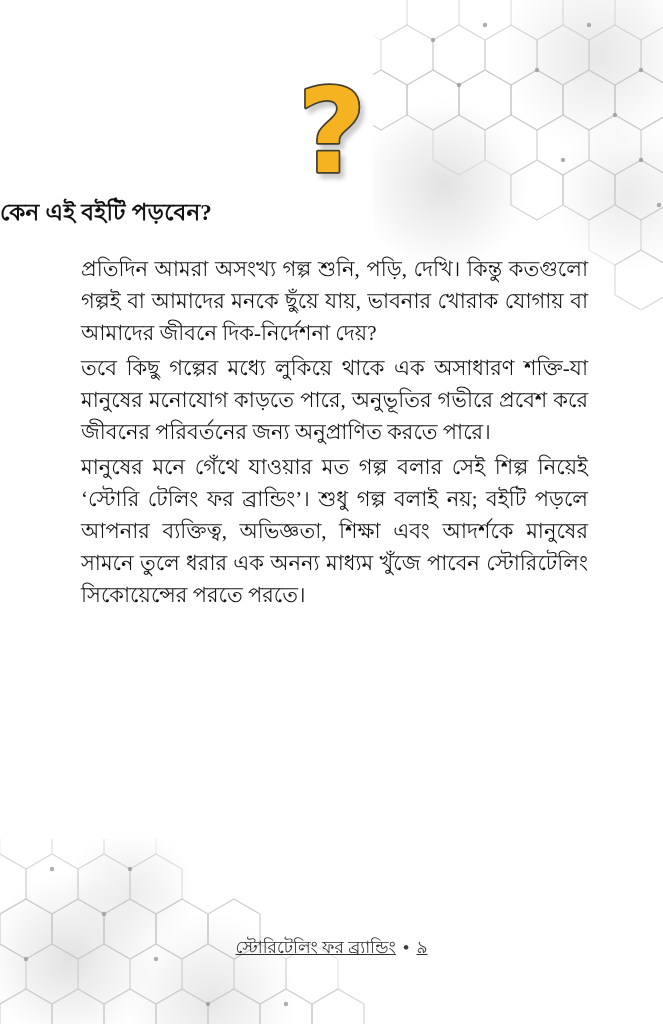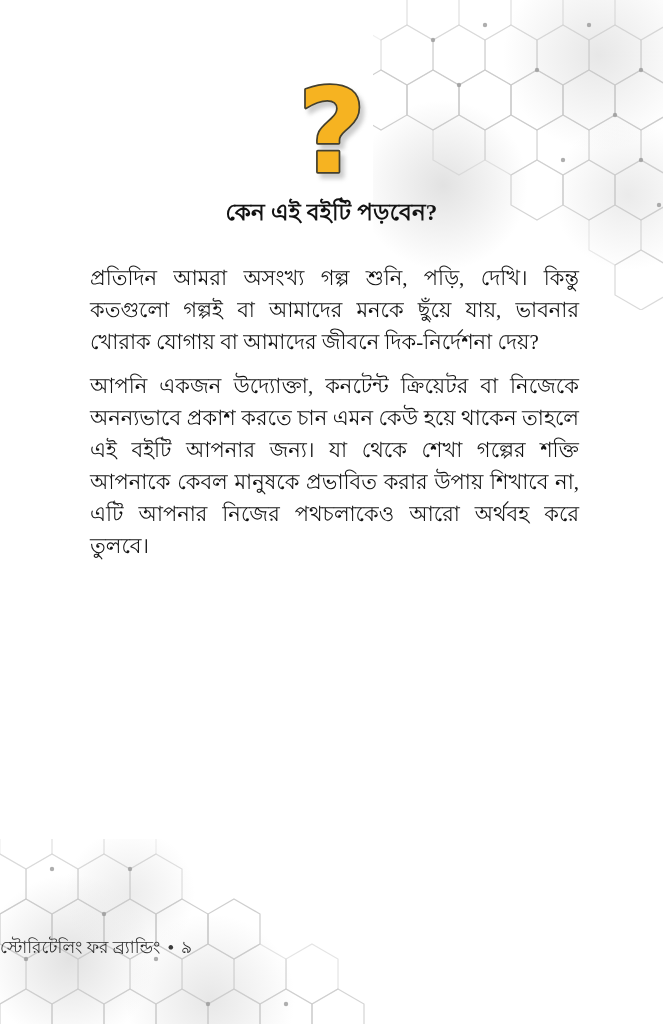--- a/index.html
+++ b/index.html
@@ -15,35 +15,35 @@
   .deco-tr{position:absolute;top:0;right:0;pointer-events:none;}
   .deco-bl{position:absolute;bottom:0;left:0;pointer-events:none;}
   .hexes{stroke:#c9c9c9;stroke-width:1.2;fill:none;}
   .hexdots{fill:#9a9a9a;stroke:none;opacity:.8;}
   
   .qmark{position:absolute;top:76px;left:0;width:100%;text-align:center;}
   .qmark svg{filter:drop-shadow(4px 5px 2px rgba(110,110,110,.35));}
   
   .heading{
     position:absolute;top:194px;left:0;width:100%;
-    margin:0;text-align:center;
+    margin:0;
     font-size:23px;font-weight:bold;color:#121212;
     letter-spacing:.2px;
   }
   
   .body-text{
     position:absolute;top:250px;left:78px;width:513px;
     font-size:21px;line-height:32px;color:#141414;
     text-align:justify;
   }
-  .body-text p{margin:12px;text-indent:0;}
+  .body-text p{margin:3px;text-indent:0;}
   
   .page-footer{
     position:absolute;top:934px;left:0;width:100%;
-    font-size:17px;color:#2d2d2d;
+    text-align:center;font-size:17px;color:#2d2d2d;text-decoration:underline;
   }
   .page-footer .bullet{
     display:inline-block;margin:0 7px;
     font-size:19px;line-height:17px;vertical-align:-1px;color:#3a3a3a;
   }
 </style>
 </head>
 <body>
 
 <div class="page">
@@ -157,20 +157,21 @@
   <div class="qmark">
     <svg width="130" height="120" viewBox="0 0 130 120" xmlns="http://www.w3.org/2000/svg">
       <text x="65" y="96" text-anchor="middle" font-family="'DejaVu Sans', sans-serif" font-size="118" font-weight="bold" stroke="#44402F" stroke-width="3.5" paint-order="stroke" stroke-linejoin="round" fill="#F6B321">?</text>
     </svg>
   </div>
 
   <h1 class="heading">কেন এই বইটি পড়বেন?</h1>
 
   <main class="body-text">
     <p>প্রতিদিন আমরা অসংখ্য গল্প শুনি, পড়ি, দেখি। কিন্তু কতগুলো গল্পই বা আমাদের মনকে ছুঁয়ে যায়, ভাবনার খোরাক যোগায় বা আমাদের জীবনে দিক-নির্দেশনা দেয়?</p>
-    <p>আপনি একজন উদ্যোক্তা, কনটেন্ট ক্রিয়েটর বা নিজেকে অনন্যভাবে প্রকাশ করতে চান এমন কেউ হয়ে থাকেন তাহলে এই বইটি আপনার জন্য। যা থেকে শেখা গল্পের শক্তি আপনাকে কেবল মানুষকে প্রভাবিত করার উপায় শিখাবে না, এটি আপনার নিজের পথচলাকেও আরো অর্থবহ করে তুলবে।</p>
+    <p>তবে কিছু গল্পের মধ্যে লুকিয়ে থাকে এক অসাধারণ শক্তি-যা মানুষের মনোযোগ কাড়তে পারে, অনুভূতির গভীরে প্রবেশ করে জীবনের পরিবর্তনের জন্য অনুপ্রাণিত করতে পারে।</p>
+    <p>মানুষের মনে গেঁথে যাওয়ার মত গল্প বলার সেই শিল্প নিয়েই ‘স্টোরি টেলিং ফর ব্রান্ডিং’। শুধু গল্প বলাই নয়; বইটি পড়লে আপনার ব্যক্তিত্ব, অভিজ্ঞতা, শিক্ষা এবং আদর্শকে মানুষের সামনে তুলে ধরার এক অনন্য মাধ্যম খুঁজে পাবেন স্টোরিটেলিং সিকোয়েন্সের পরতে পরতে।</p>
   </main>
 
   <div class="page-footer">
     <span>স্টোরিটেলিং ফর ব্র্যান্ডিং</span><span class="bullet">•</span><span>৯</span>
   </div>
 
 </div>
 
 </body></html>

